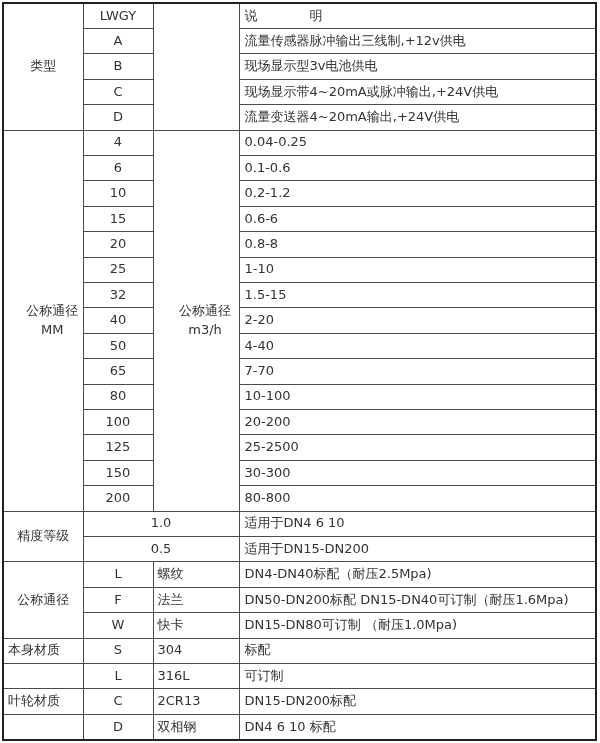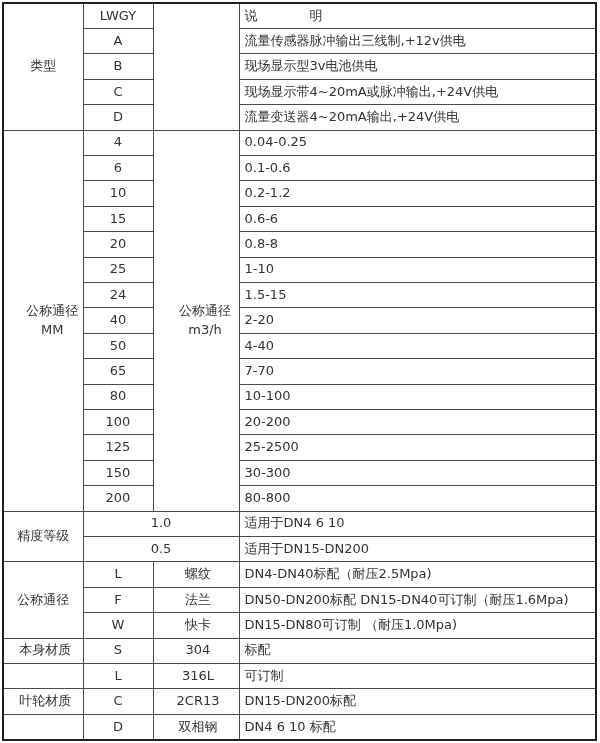--- a/index.html
+++ b/index.html
@@ -22,21 +22,21 @@
   td {
     border: 1px solid #4b4b4b;
     font-size: 13px;
     line-height: 1.45;
     color: #333333;
     padding: 0;
     overflow: hidden;
   }
   tr { height: 25px; }
   td.c  { text-align: center; }
-  td.l  { text-align: center; padding-left: 4px; }
+  td.l  { text-align: left; padding-left: 4px; }
   td.desc { text-align: left; padding-left: 5px; margin-top: 12px; }
   td.two-line { white-space: pre-line; text-align: center; padding-left: 18px; }
   td.spread { white-space: pre; }
 </style>
 </head>
 <body>
 
 <div class="page">
   <table class="spec">
     <colgroup>
@@ -92,21 +92,21 @@
     </tr>
     <tr>
       <td class="c">20</td>
       <td class="desc">0.8-8</td>
     </tr>
     <tr>
       <td class="c">25</td>
       <td class="desc">1-10</td>
     </tr>
     <tr>
-      <td class="c">24</td>
+      <td class="c">32</td>
       <td class="desc">1.5-15</td>
     </tr>
     <tr>
       <td class="c">40</td>
       <td class="desc">2-20</td>
     </tr>
     <tr>
       <td class="c">50</td>
       <td class="desc">4-40</td>
     </tr>

